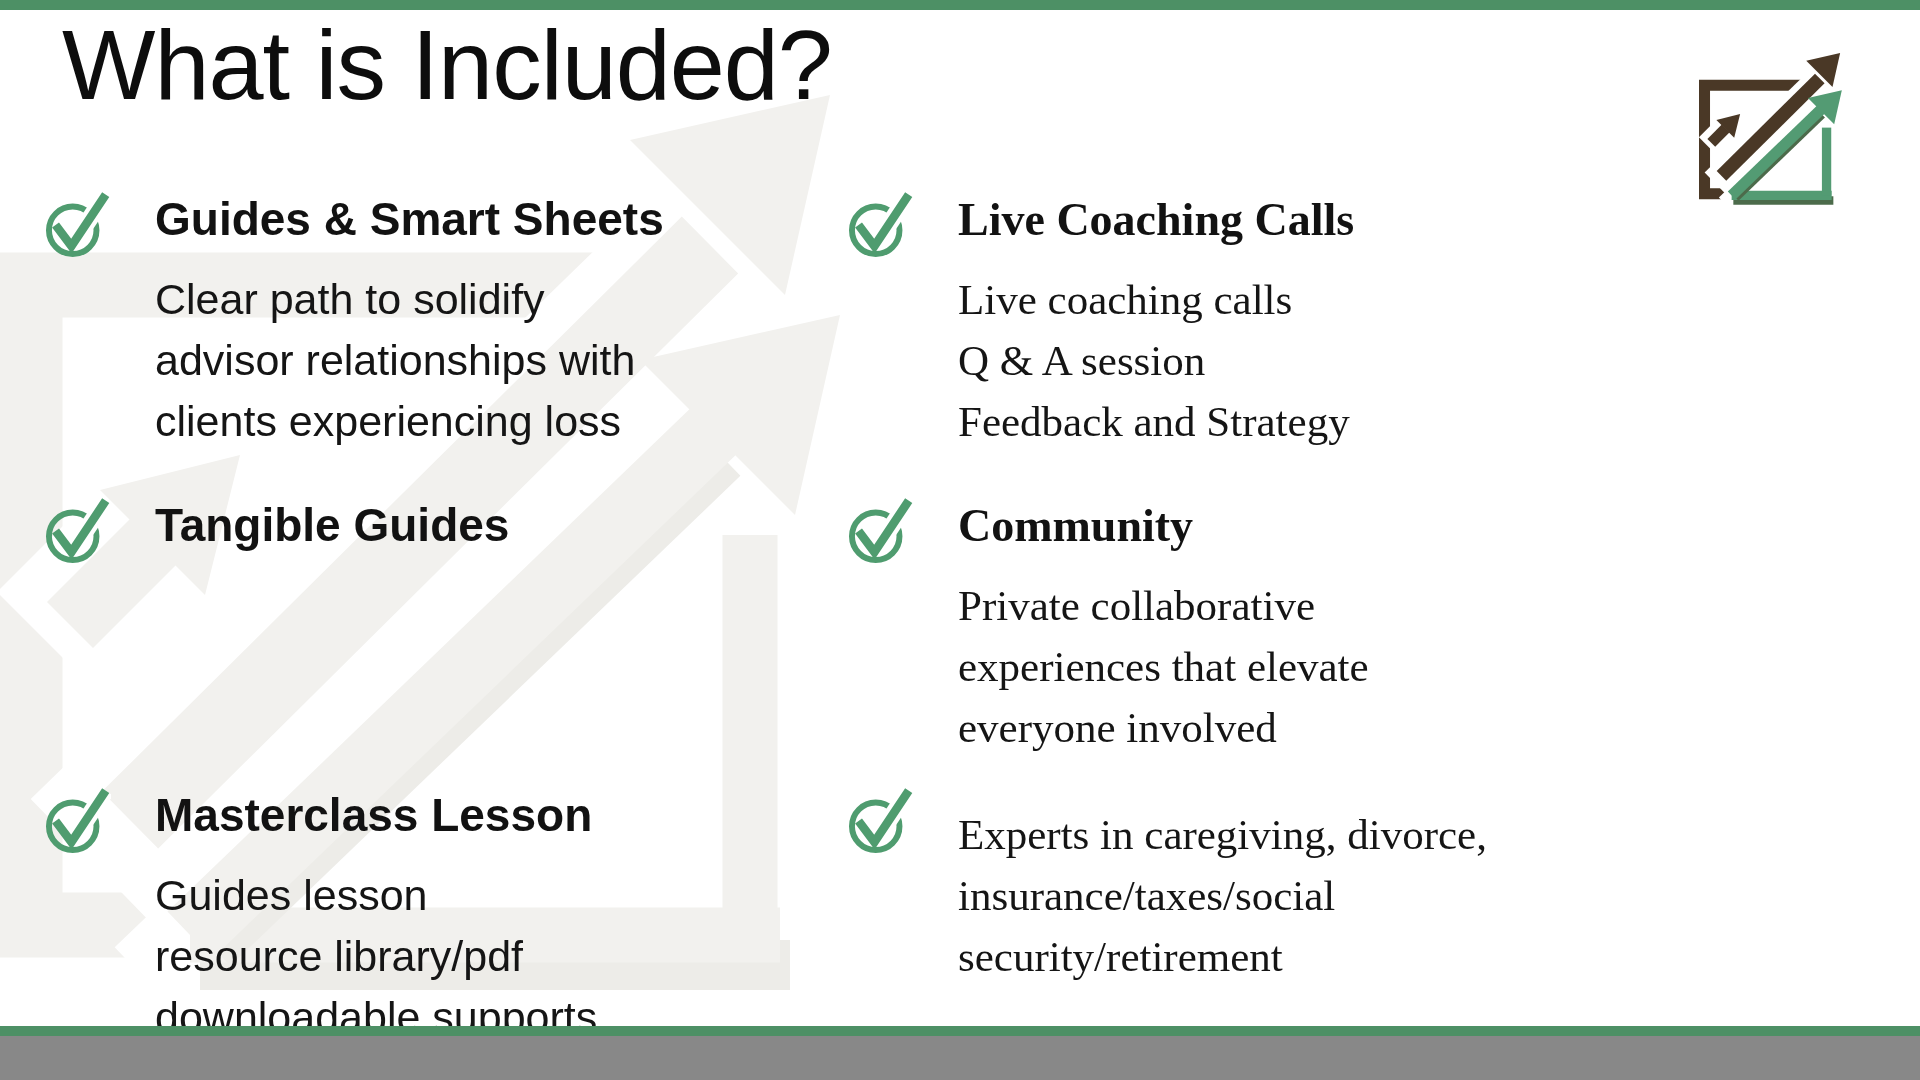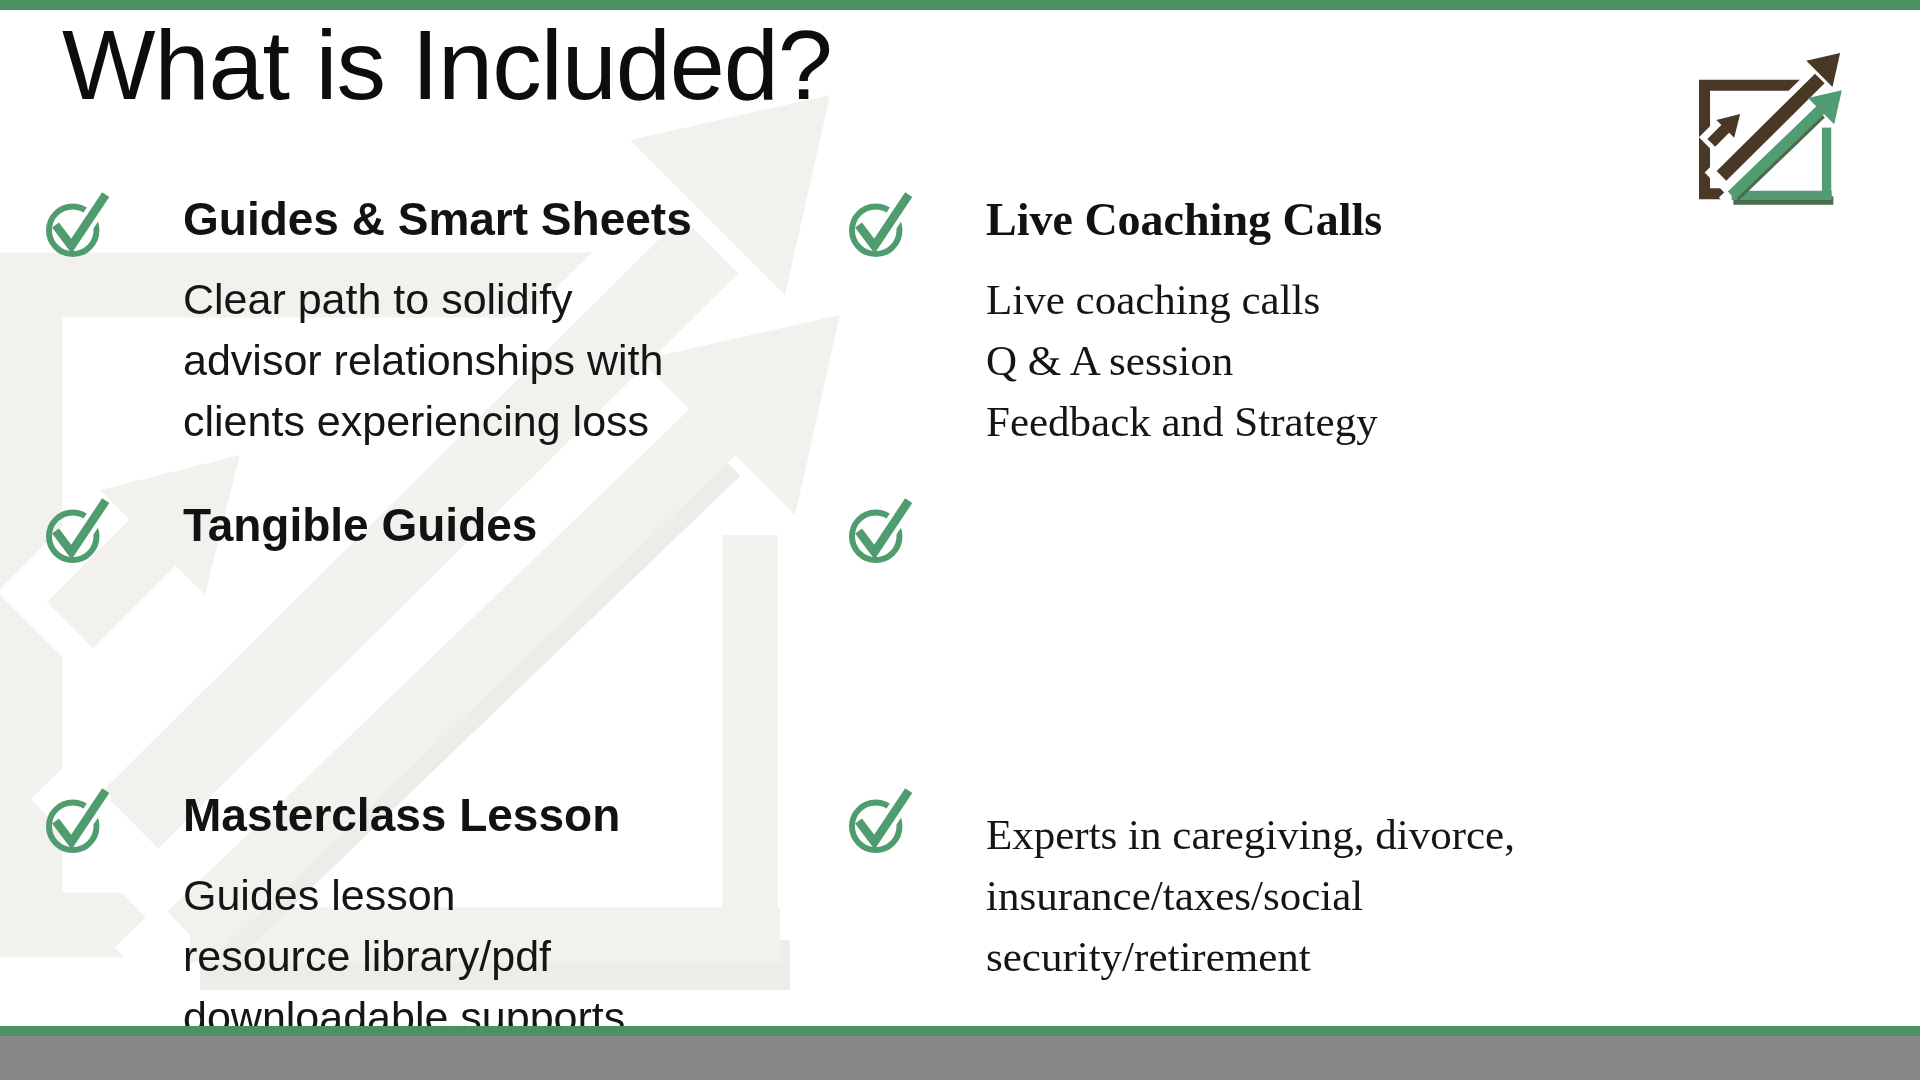--- a/index.html
+++ b/index.html
@@ -24,21 +24,21 @@
     pointer-events:none;
   }
   .watermark svg{
     --brown:var(--watermark,#f2f1ee);
     --logo_green:var(--watermark,#f2f1ee);
     --logo_green_dark:#edece8;
     width:100%;height:100%;overflow:visible;
   }
   .brand-logo{position:absolute;left:1674px;top:46px;width:178px;height:170px;}
   .brand-logo svg{width:100%;height:100%;overflow:visible;}
-  .item{position:absolute;display:flex;gap:72px;width:880px;}
+  .item{position:absolute;display:flex;gap:44px;width:880px;}
   .c1{left:45px;}
   .c2{left:848px;font-family:Liberation Serif, serif;}
   .r1{top:186px;}
   .r2{top:492px;}
   .r3{top:782px;}
   .check{width:66px;height:66px;flex:none;margin-top:6px;}
   .check svg{width:100%;height:100%;overflow:visible;}
   .item h3{
     margin:6px 0 0;font-size:46px;font-weight:700;color:#121212;
     line-height:55px;letter-spacing:0;
@@ -148,20 +148,26 @@
 Feedback and Strategy</p>
     </div>
   </div>
 
   <div class="item c2 r2">
     <span class="check">
       <svg>
           <use href="#check-shape"></use>
         </svg>
     </span>
+    <div class="text">
+      <h3>Community</h3>
+      <p>Private collaborative
+experiences that elevate
+everyone involved</p>
+    </div>
   </div>
 
   <div class="item c2 r3">
     <span class="check">
       <svg>
           <use href="#check-shape"></use>
         </svg>
     </span>
     <div class="text">
       <p>Experts in caregiving, divorce,

